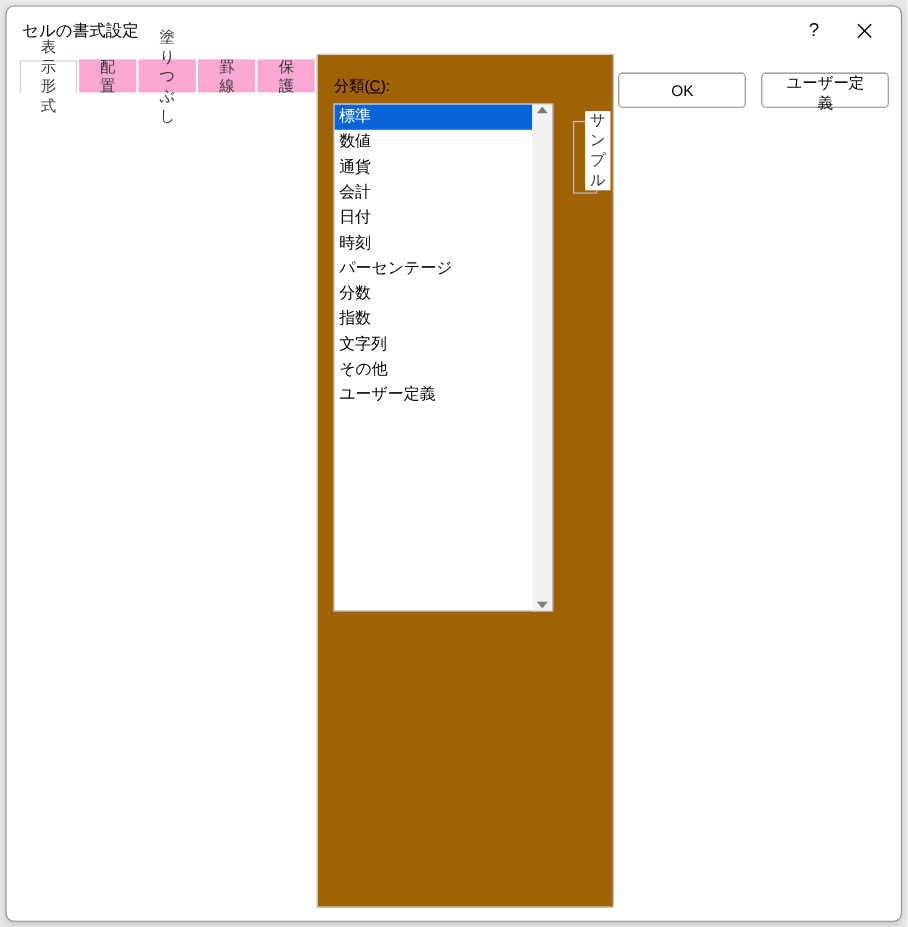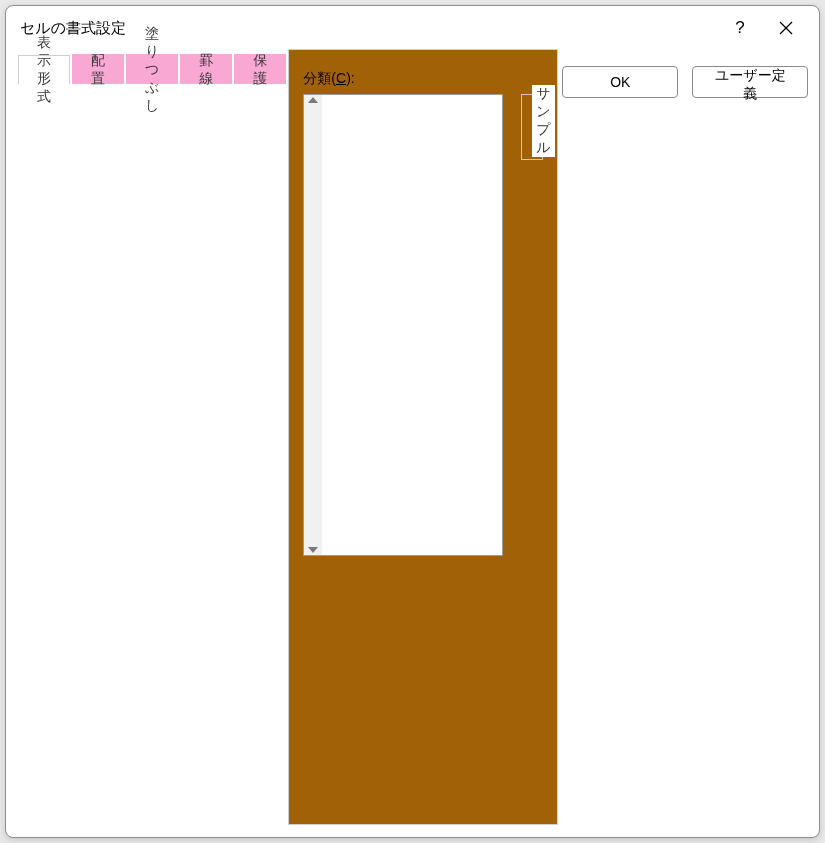--- a/index.html
+++ b/index.html
@@ -140,21 +140,21 @@
     .vscroll .arrow-down { border-top: 6px solid #7a7a7a; }
     .right-col {
       flex: 1;
       display: flex;
       flex-direction: column;
     }
     .sample-group {
       border: 1px solid #c8c8c8;
       height: 66px;
       position: relative;
-      margin-top: 0;
+      margin-top: 16px;
     }
     .sample-legend {
       position: absolute;
       top: -10px; left: 10px;
       background: #fff;
       padding: 0 4px;
       font-size: 14px;
       color: #333;
     }
     .description {
@@ -206,20 +206,34 @@
         <div class="tab">保護</div>
       </div>
 
     <div class="tabpanel">
       <div class="category-label">
         <span>分類(</span><span class="underline">C</span><span>):</span>
       </div>
 
       <div class="main-cols">
         <div class="listbox-wrap">
+          <ul class="category-list" id="category-list">
+              <li class="selected">標準</li>
+              <li class="">数値</li>
+              <li class="">通貨</li>
+              <li class="">会計</li>
+              <li class="">日付</li>
+              <li class="">時刻</li>
+              <li class="">パーセンテージ</li>
+              <li class="">分数</li>
+              <li class="">指数</li>
+              <li class="">文字列</li>
+              <li class="">その他</li>
+              <li class="">ユーザー定義</li>
+            </ul>
           <div class="vscroll">
             <div class="arrow arrow-up"></div>
             <div class="arrow arrow-down"></div>
           </div>
         </div>
 
         <div class="right-col">
           <div class="sample-group">
             <div class="sample-legend">サンプル</div>
             <div style="padding:18px 10px 0 10px;"></div>

